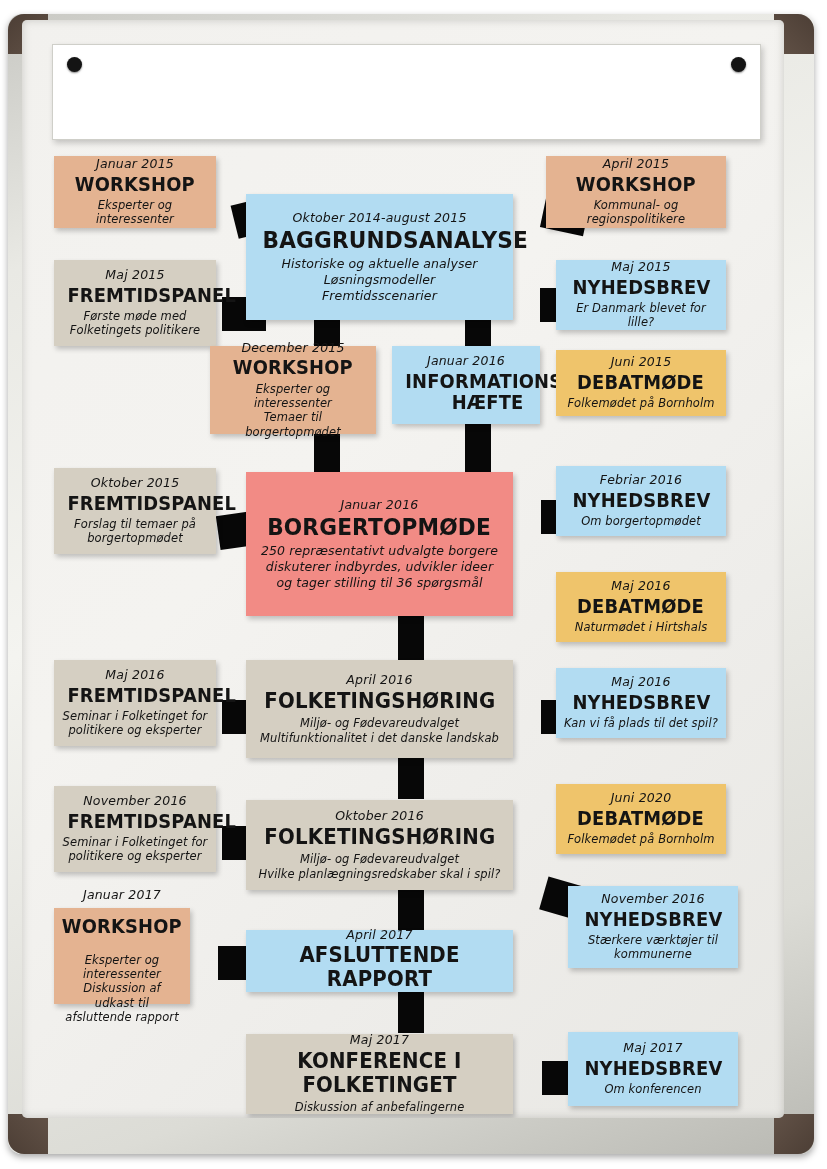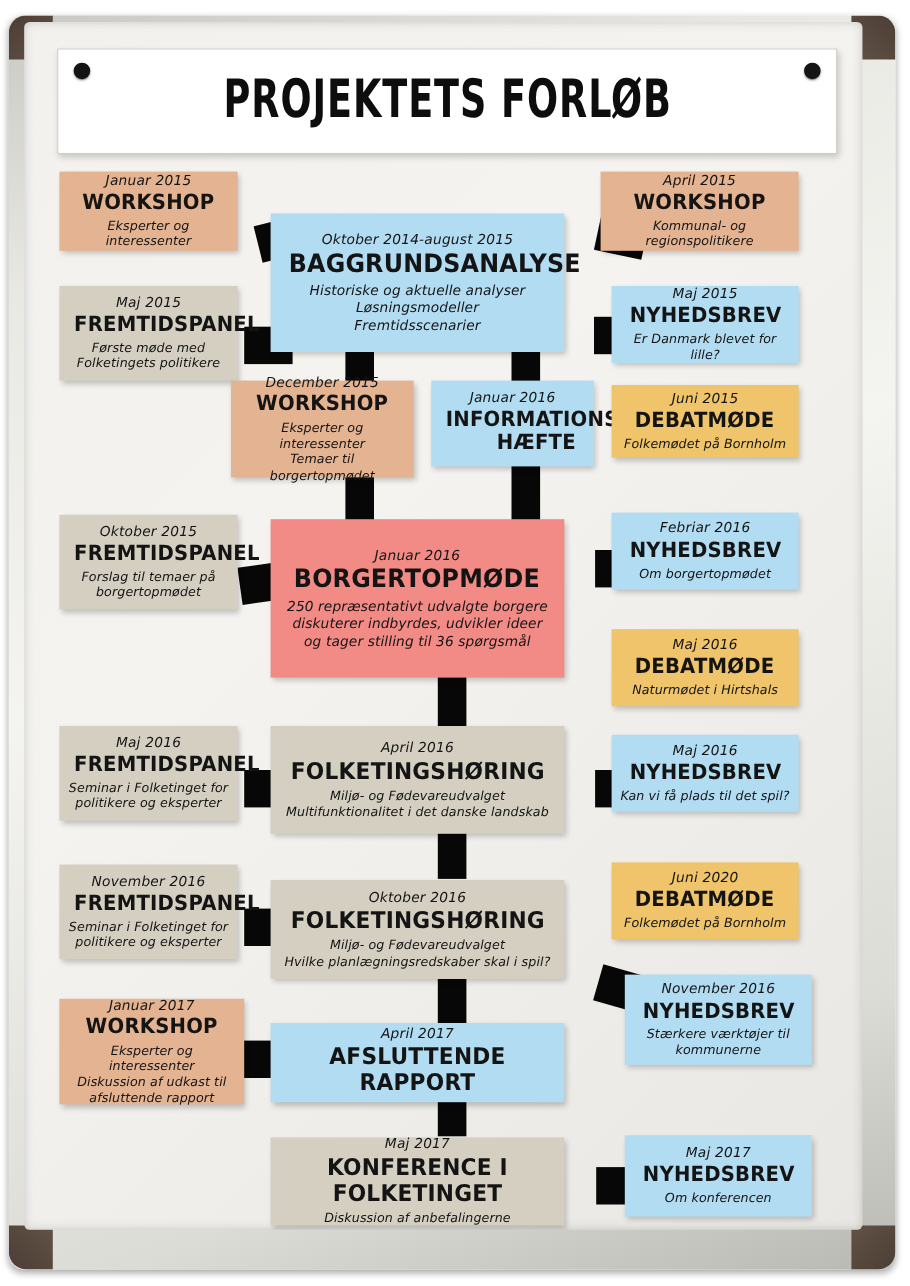--- a/index.html
+++ b/index.html
@@ -117,21 +117,20 @@
     </div>
   <div class="corner br">
       <i></i>
     </div>
 
   <div class="board-inner">
 
     <div id="title-card" style="left:30px;top:24px;">
       <div class="pin left"></div>
       <div class="pin right"></div>
-      <div id="title-text"><span>PROJEKTETS FORLØB</span></div>
     </div>
 
     <div class="conn h rot-a" style="left:212px;top:180px;"></div>
     <div class="conn h rot-b" style="left:521px;top:178px;"></div>
     <div class="conn h" style="left:200px;top:277px;"></div>
     <div class="conn h" style="left:518px;top:268px;"></div>
 
     <div class="conn v" style="left:292px;top:292px;height:36px;"></div>
     <div class="conn v" style="left:443px;top:292px;height:36px;"></div>
     <div class="conn v" style="left:292px;top:413px;height:40px;"></div>
@@ -181,21 +180,21 @@
 politikere og eksperter</div>
     </div>
 
     <div class="node c-taupe t-md d-sm" style="left:32px;top:766px;width:162px;height:86px;white-space:pre-line;">
       <div class="date">November 2016</div>
       <div class="title"><span>FREMTIDSPANEL</span></div>
       <div class="desc">Seminar i Folketinget for
 politikere og eksperter</div>
     </div>
 
-    <div class="node c-peach t-md d-sm" style="left:32px;top:888px;width:168px;height:96px;white-space:pre-line;">
+    <div class="node c-peach t-md d-sm" style="left:32px;top:888px;width:136px;height:96px;white-space:pre-line;gap:12px;">
       <div class="date">Januar 2017</div>
       <div class="title"><span>WORKSHOP</span></div>
       <div class="desc">Eksperter og interessenter
 Diskussion af udkast til
 afsluttende rapport</div>
     </div>
 
     <div class="node c-blue t-xl d-md" style="left:224px;top:174px;width:267px;height:126px;white-space:pre-line;">
       <div class="date">Oktober 2014-august 2015</div>
       <div class="title"><span>BAGGRUNDSANALYSE</span></div>
@@ -232,21 +231,21 @@
 Multifunktionalitet i det danske landskab</div>
     </div>
 
     <div class="node c-taupe t-lg d-sm" style="left:224px;top:780px;width:267px;height:90px;white-space:pre-line;">
       <div class="date">Oktober 2016</div>
       <div class="title"><span>FOLKETINGSHØRING</span></div>
       <div class="desc">Miljø- og Fødevareudvalget
 Hvilke planlægningsredskaber skal i spil?</div>
     </div>
 
-    <div class="node c-blue t-lg" style="left:224px;top:910px;width:267px;height:72px;">
+    <div class="node c-blue t-lg" style="left:224px;top:910px;width:267px;height:62px;">
       <div class="date">April 2017</div>
       <div class="title"><span>AFSLUTTENDE RAPPORT</span></div>
     </div>
 
     <div class="node c-taupe t-lg d-sm" style="left:224px;top:1014px;width:267px;height:80px;">
       <div class="date">Maj 2017</div>
       <div class="title"><span>KONFERENCE I FOLKETINGET</span></div>
       <div class="desc">Diskussion af anbefalingerne</div>
     </div>
 

